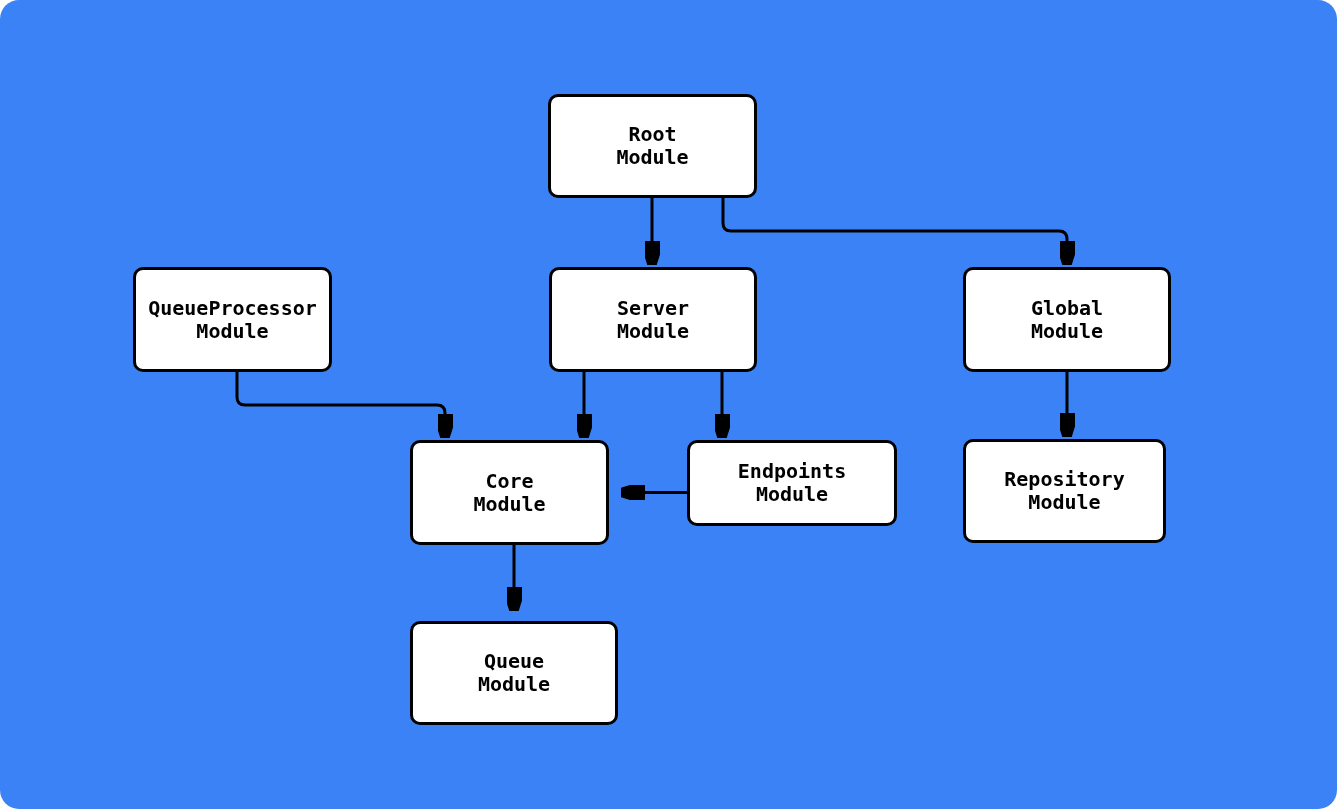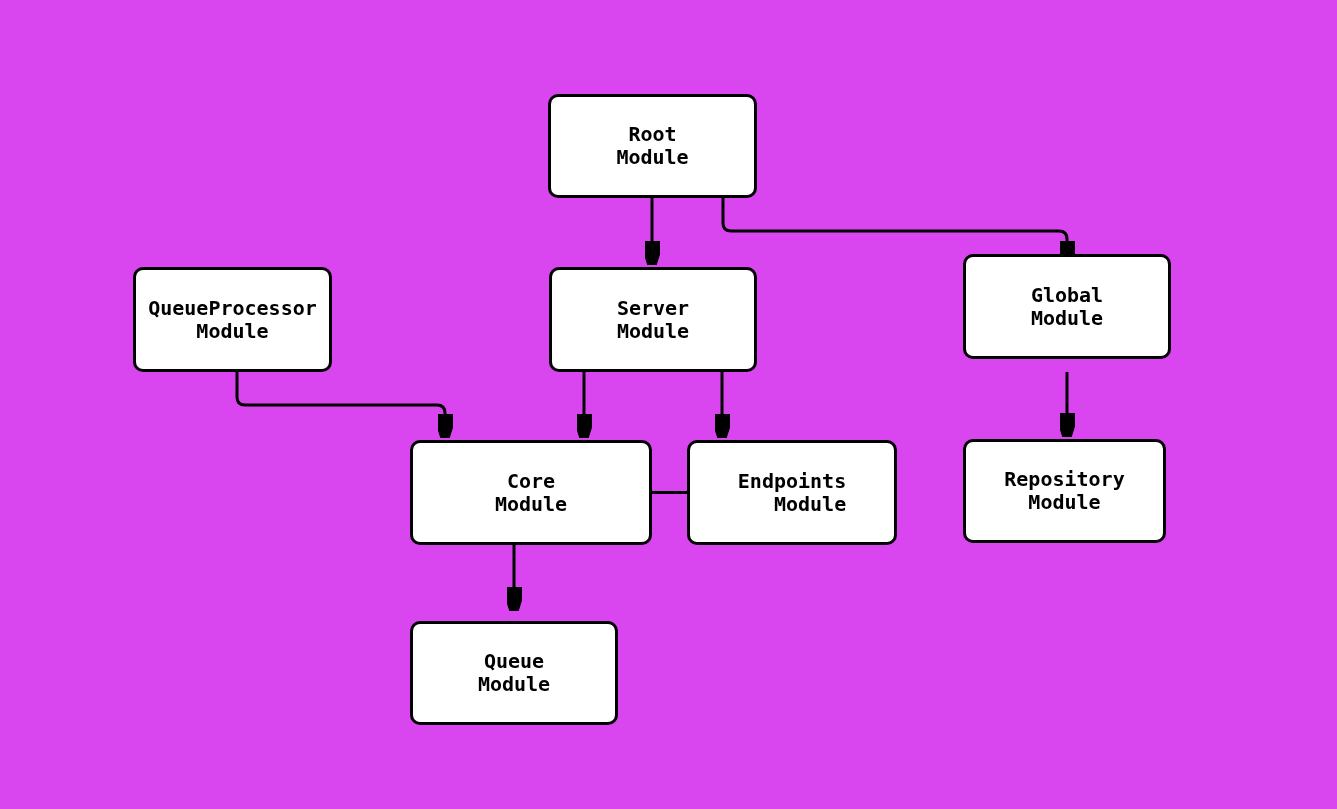--- a/index.html
+++ b/index.html
@@ -4,22 +4,23 @@
 <style>
   html, body {
     margin: 0;
     padding: 0;
     background: #ffffff;
   }
   .canvas {
     position: relative;
     width: 1337px;
     height: 809px;
-    background: #d946ef;
+    background: #3b82f6;
     overflow: hidden;
+    border-radius: 19px;
   }
   .edges {
     position: absolute;
     left: 0;
     top: 0;
     width: 1337px;
     height: 809px;
   }
   .edges path {
     fill: none;
@@ -39,23 +40,23 @@
     line-height: 23px;
     text-align: center;
     white-space: pre-line;
     display: flex;
     align-items: center;
     justify-content: center;
   }
   .n-root          { left: 548px; top:  94px; width: 209px; height: 104px; }
   .n-queueprocessor{ left: 133px; top: 267px; width: 199px; height: 105px; }
   .n-server        { left: 549px; top: 267px; width: 208px; height: 105px; text-align: center; }
-  .n-global        { left: 963px; top: 254px; width: 208px; height: 105px; }
-  .n-core          { left: 410px; top: 440px; width: 242px; height: 105px; }
-  .n-endpoints     { left: 687px; top: 440px; width: 210px; height: 105px; text-align: right; }
+  .n-global        { left: 963px; top: 267px; width: 208px; height: 105px; }
+  .n-core          { left: 410px; top: 440px; width: 199px; height: 105px; }
+  .n-endpoints     { left: 687px; top: 440px; width: 210px; height: 86px; }
   .n-repository    { left: 963px; top: 439px; width: 203px; height: 104px; }
   .n-queue         { left: 410px; top: 613px; width: 208px; height: 104px; margin-top: 8px; }
 </style>
 </head>
 <body>
 
 <div class="canvas">
 
   <svg class="edges" viewBox="0 0 1337 809" xmlns="http://www.w3.org/2000/svg">
     <defs>

